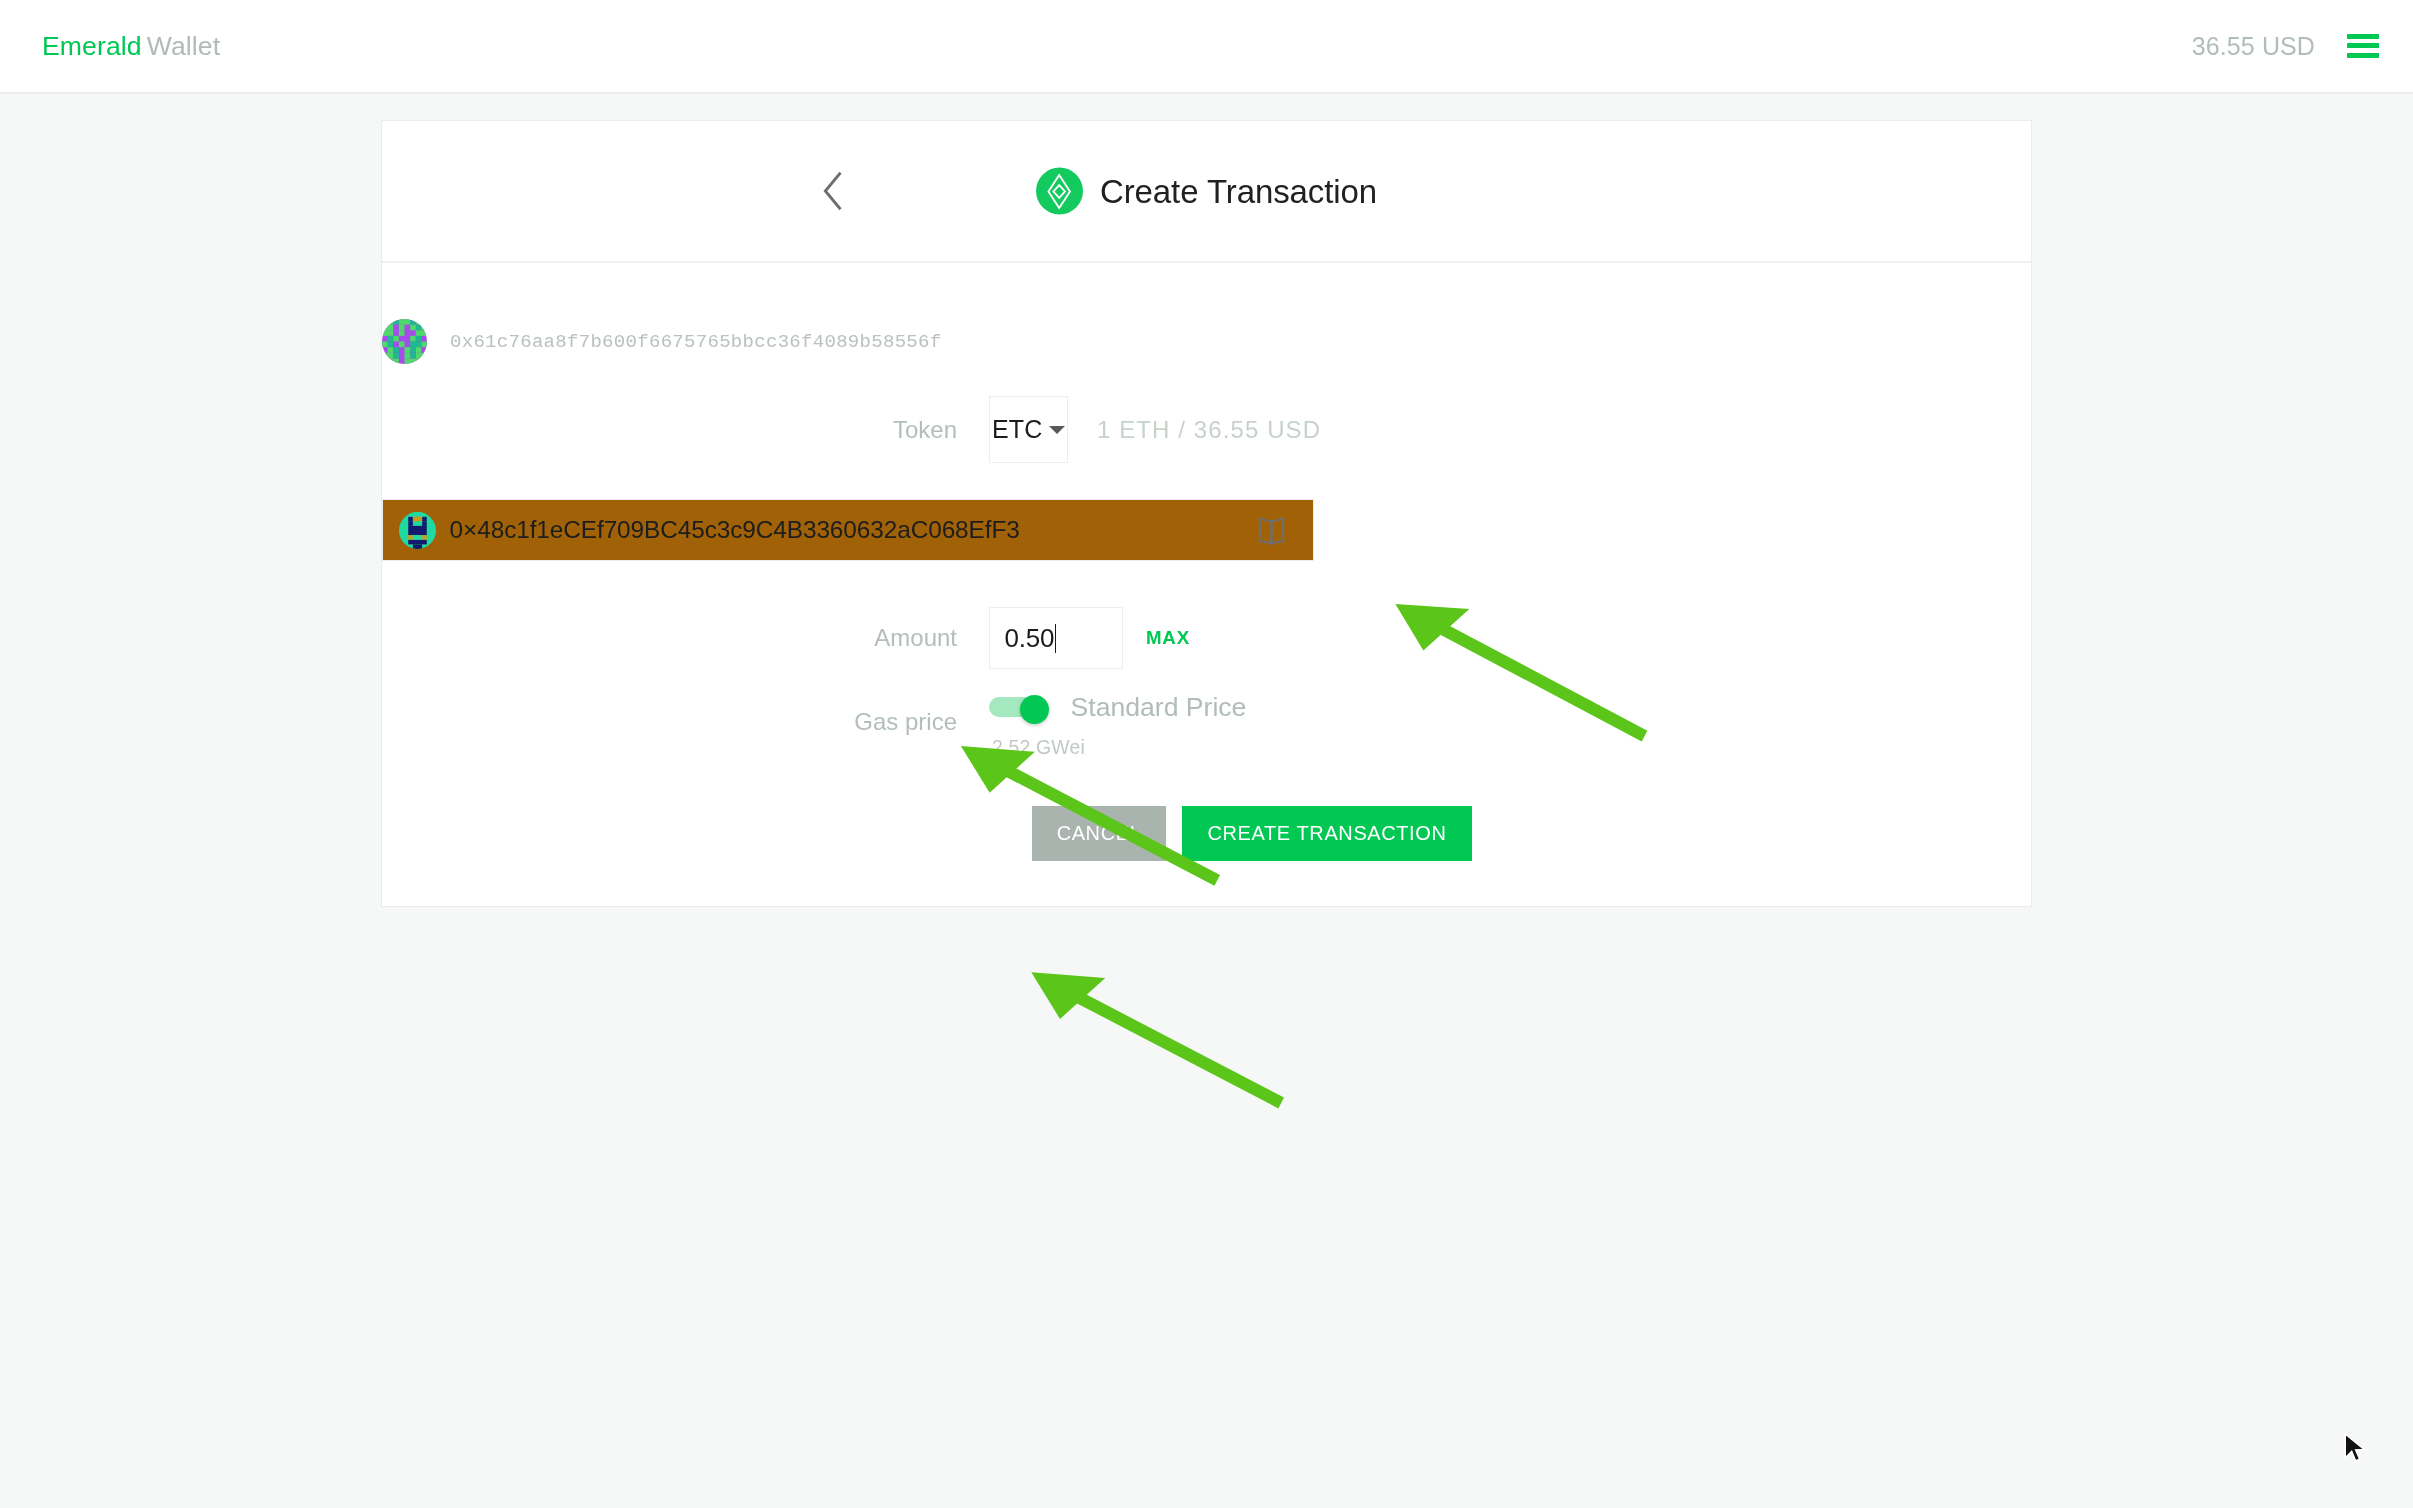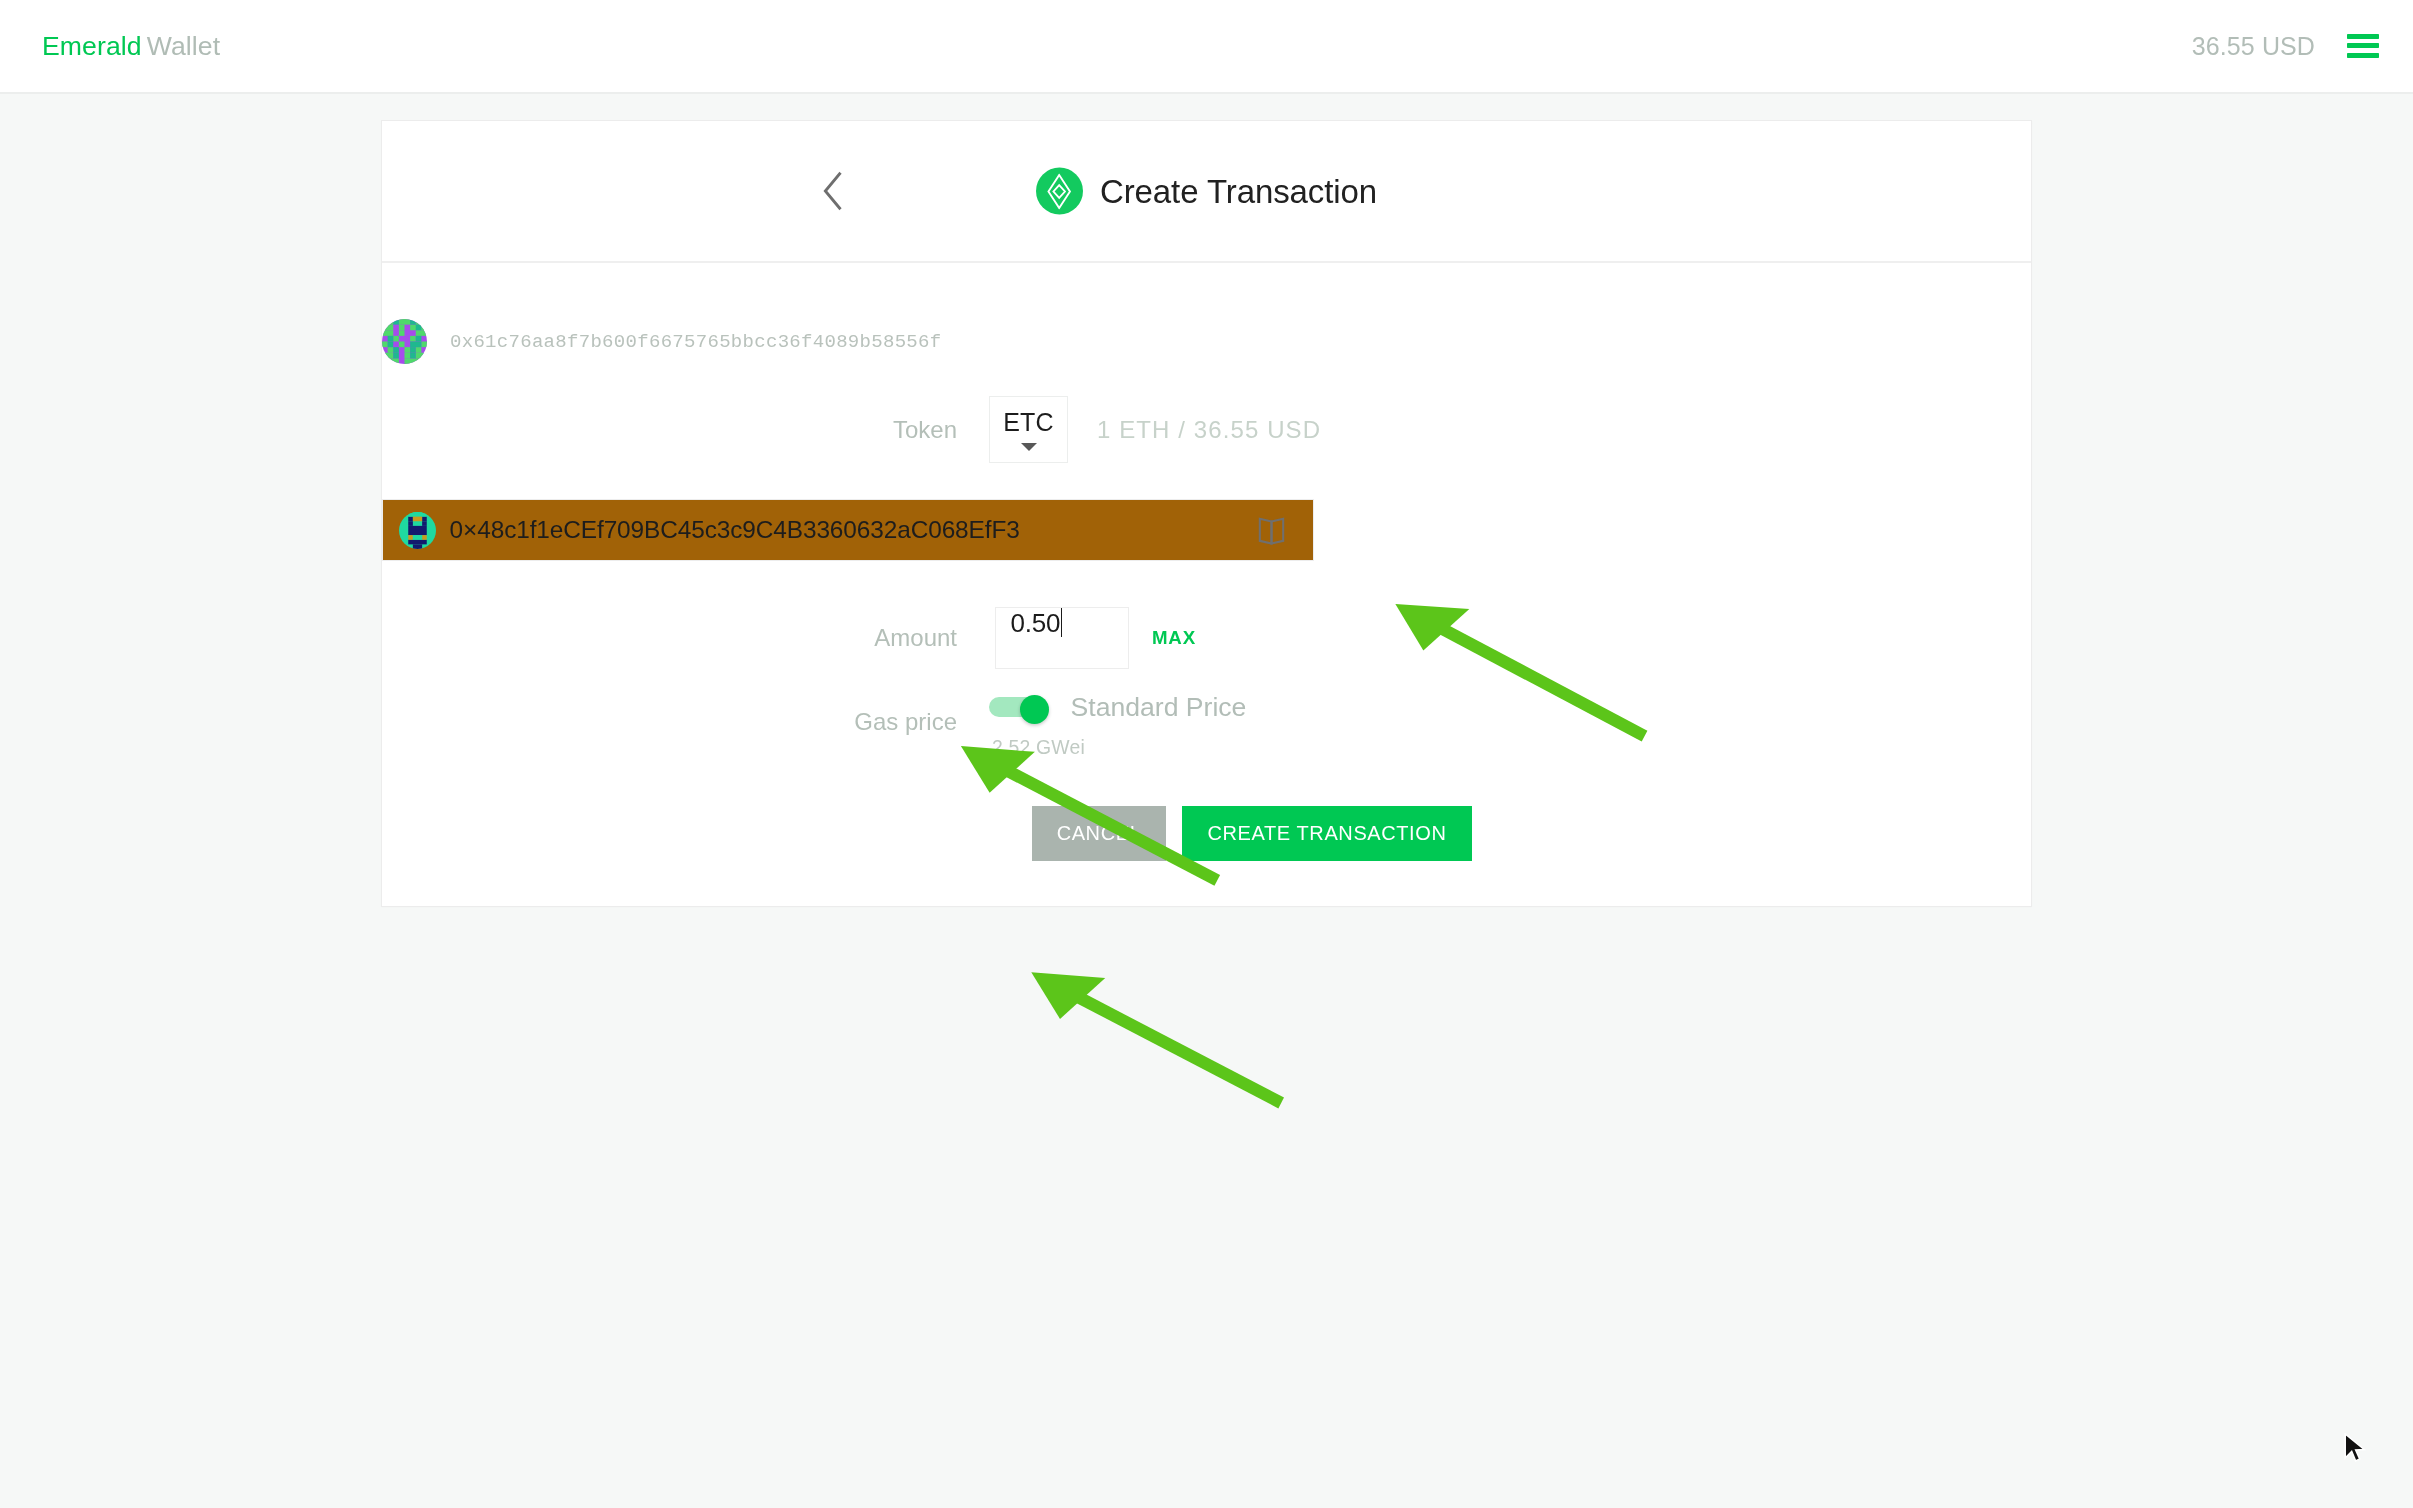--- a/index.html
+++ b/index.html
@@ -182,21 +182,20 @@
   .token-select {
     width: 79px;
     height: 67px;
     border: 1.4px solid #eceeed;
     background: #fff;
     display: flex;
     align-items: center;
     justify-content: center;
     gap: 6.5px;
     cursor: pointer;
-    flex-direction: column;
   }
   .token-select .token-code {
     font-size: 25px;
     color: #1c1c1c;
     letter-spacing: 0.1px;
   }
   .caret-down {
     width: 0; height: 0;
     border-left: 8px solid transparent;
     border-right: 8px solid transparent;
@@ -242,23 +241,23 @@
 
   
   .row-amount { height: 108px; align-items: center; }
 
   .amount-input {
     width: 134px;
     height: 62px;
     border: 1.4px solid #ededed;
     background: #fff;
     display: flex;
+    align-items: center;
     padding-left: 14.4px;
     cursor: text;
-    margin-left: 6px;
   }
   .amount-value {
     font-size: 26px;
     color: #1b1b1b;
     letter-spacing: -0.2px;
   }
   .caret-bar {
     display: inline-block;
     width: 1.4px;
     height: 29px;

